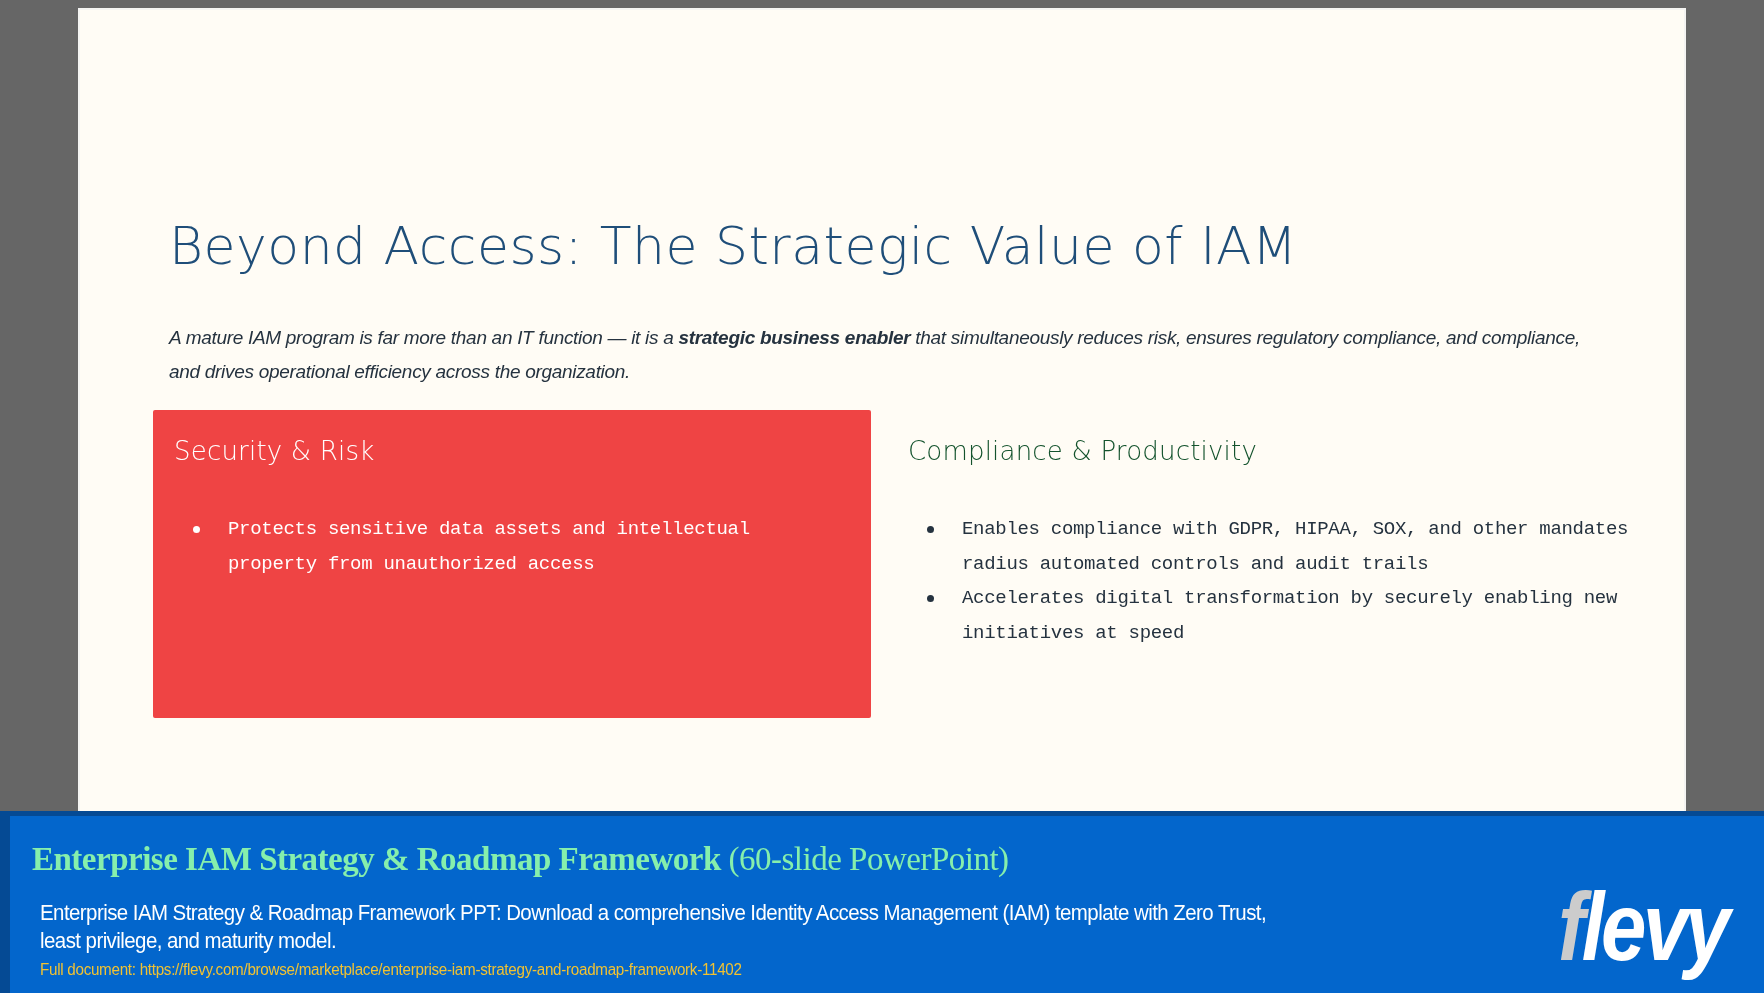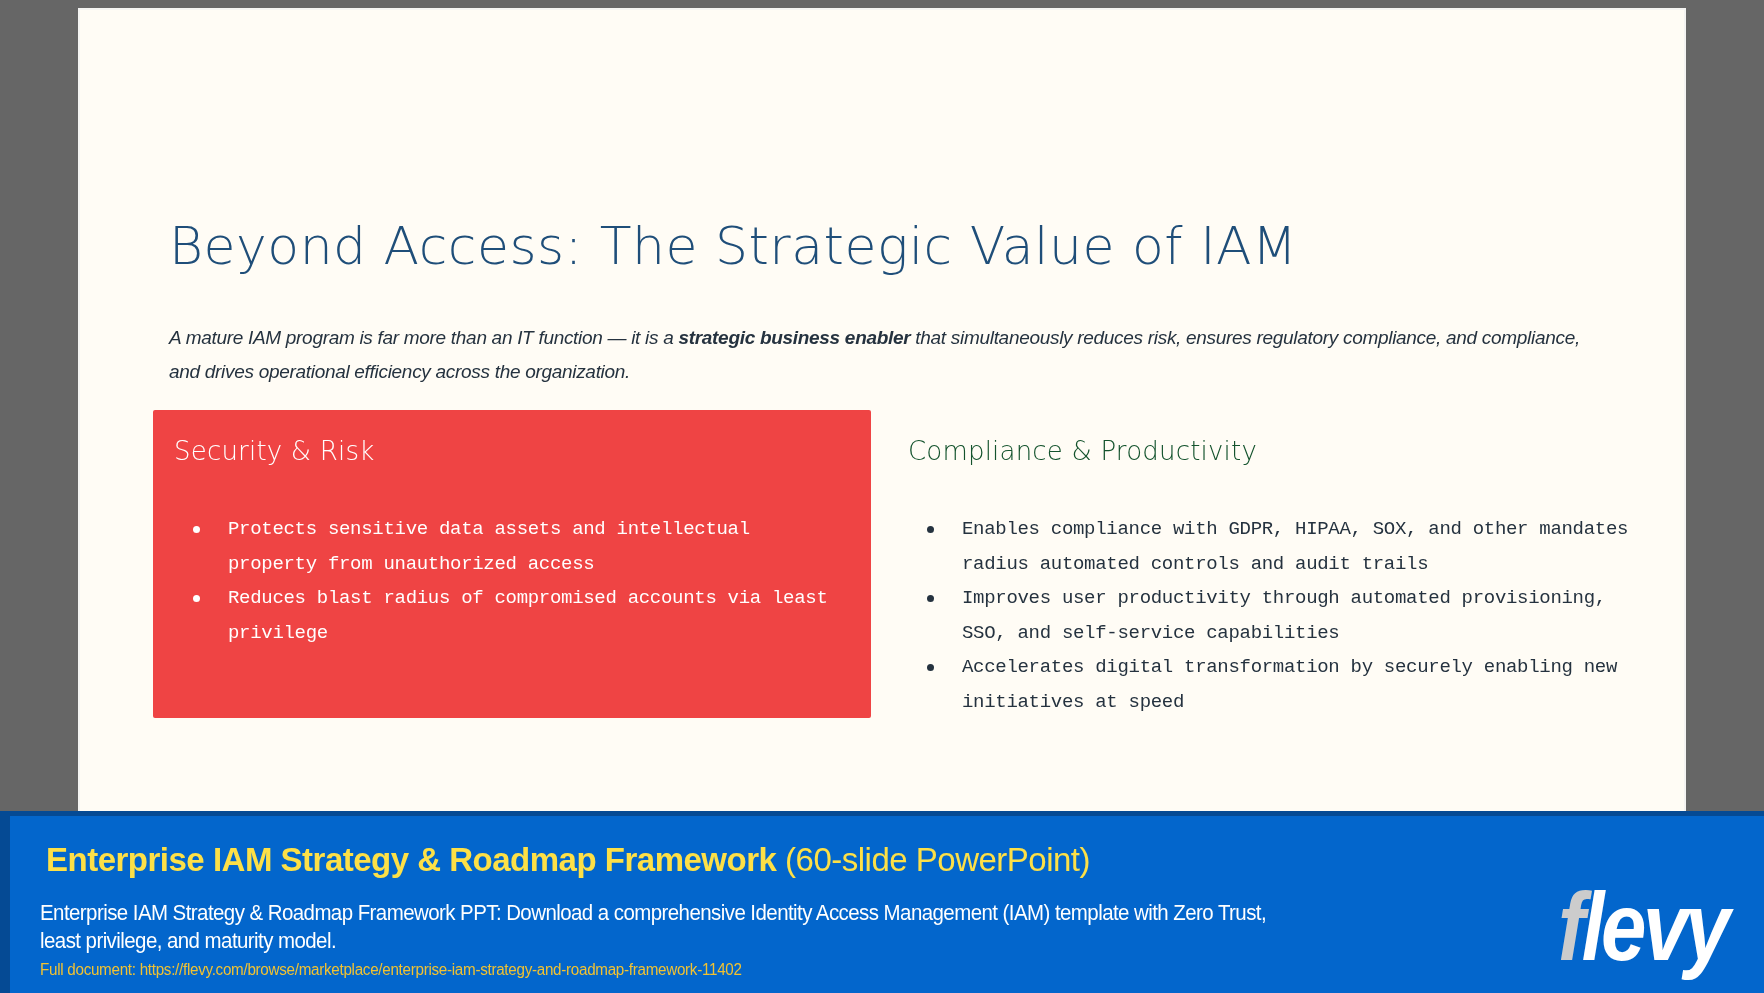--- a/index.html
+++ b/index.html
@@ -53,22 +53,22 @@
     .right-col .dot { background: #25323f; }
 
     .banner {
       position: absolute; left: 0; top: 811px; width: 1764px; height: 182px;
       background: #0366cc; border-top: 5px solid #054a94; box-sizing: border-box;
     }
     .banner-left-strip {
       position: absolute; left: 0; top: 0; width: 10px; height: 100%; background: #054a94;
     }
     .banner-title {
-      position: absolute; left: 46px; top: 25px; color: #fde047;
-      font-family: Liberation Sans, sans-serif; font-size: 33px; white-space: nowrap;
+      position: absolute; left: 32px; top: 25px; color: #86efac;
+      font-family: Liberation Serif, serif; font-size: 33px; white-space: nowrap;
       letter-spacing: -0.5px;
     }
     .banner-title b { font-weight: 700; }
     .banner-title span.light { font-weight: 300; }
     .banner-desc {
       position: absolute; left: 40px; top: 83px; width: 1320px; color: #ffffff;
       font-family: "Liberation Sans", sans-serif; font-size: 22px; line-height: 28px;
       letter-spacing: -0.6px; transform: scaleX(0.93); transform-origin: left top;
     }
     .banner-url {
@@ -90,29 +90,27 @@
 
 <div class="slide">
   <div class="title">Beyond Access: The Strategic Value of IAM</div>
 
   <div class="intro"><span>A mature IAM program is far more than an IT function — it is a </span><b>strategic business enabler</b><span> that simultaneously reduces risk, ensures regulatory compliance, and compliance, and drives operational efficiency across the organization.</span></div>
 
   <div class="box">
     <div class="col-heading">Security &amp; Risk</div>
     <ul class="bullets">
       <li><span class="dot"></span><span>Protects sensitive data assets and intellectual property from unauthorized access</span></li>
-      <li><span class="dot"></span><span>Reduces blast radius of compromised accounts via least privilege</span></li>
     </ul>
   </div>
 
   <div class="right-col">
     <div class="col-heading">Compliance &amp; Productivity</div>
     <ul class="bullets">
       <li><span class="dot"></span><span>Enables compliance with GDPR, HIPAA, SOX, and other mandates radius automated controls and audit trails</span></li>
-      <li><span class="dot"></span><span>Improves user productivity through automated provisioning, SSO, and self-service capabilities</span></li>
       <li><span class="dot"></span><span>Accelerates digital transformation by securely enabling new initiatives at speed</span></li>
     </ul>
   </div>
 </div>
 
 <div class="banner">
   <div class="banner-left-strip"></div>
   <div class="banner-title"><b>Enterprise IAM Strategy &amp; Roadmap Framework</b><span class="light"> (60-slide PowerPoint)</span></div>
   <div class="banner-desc">Enterprise IAM Strategy &amp; Roadmap Framework PPT: Download a comprehensive Identity Access Management (IAM) template with Zero Trust, least privilege, and maturity model.</div>
   <div class="banner-url">Full document: https://flevy.com/browse/marketplace/enterprise-iam-strategy-and-roadmap-framework-11402</div>

